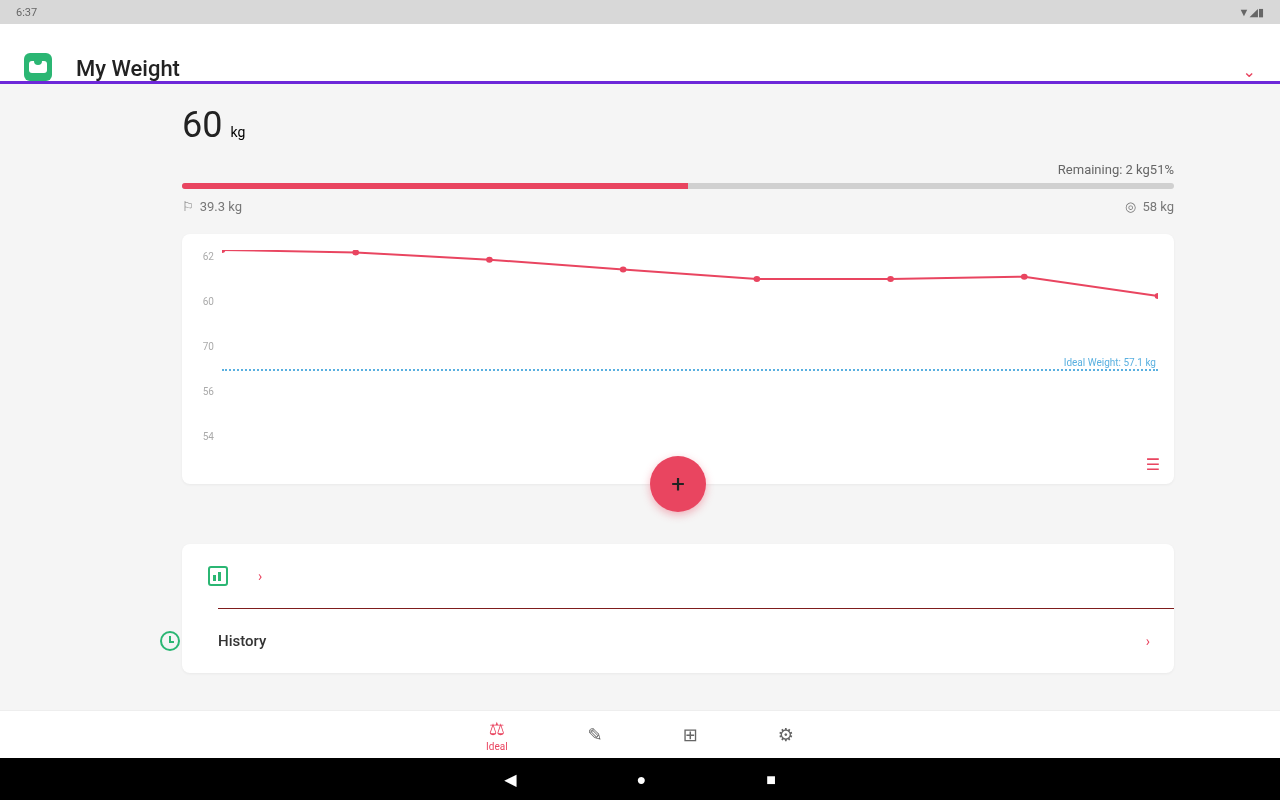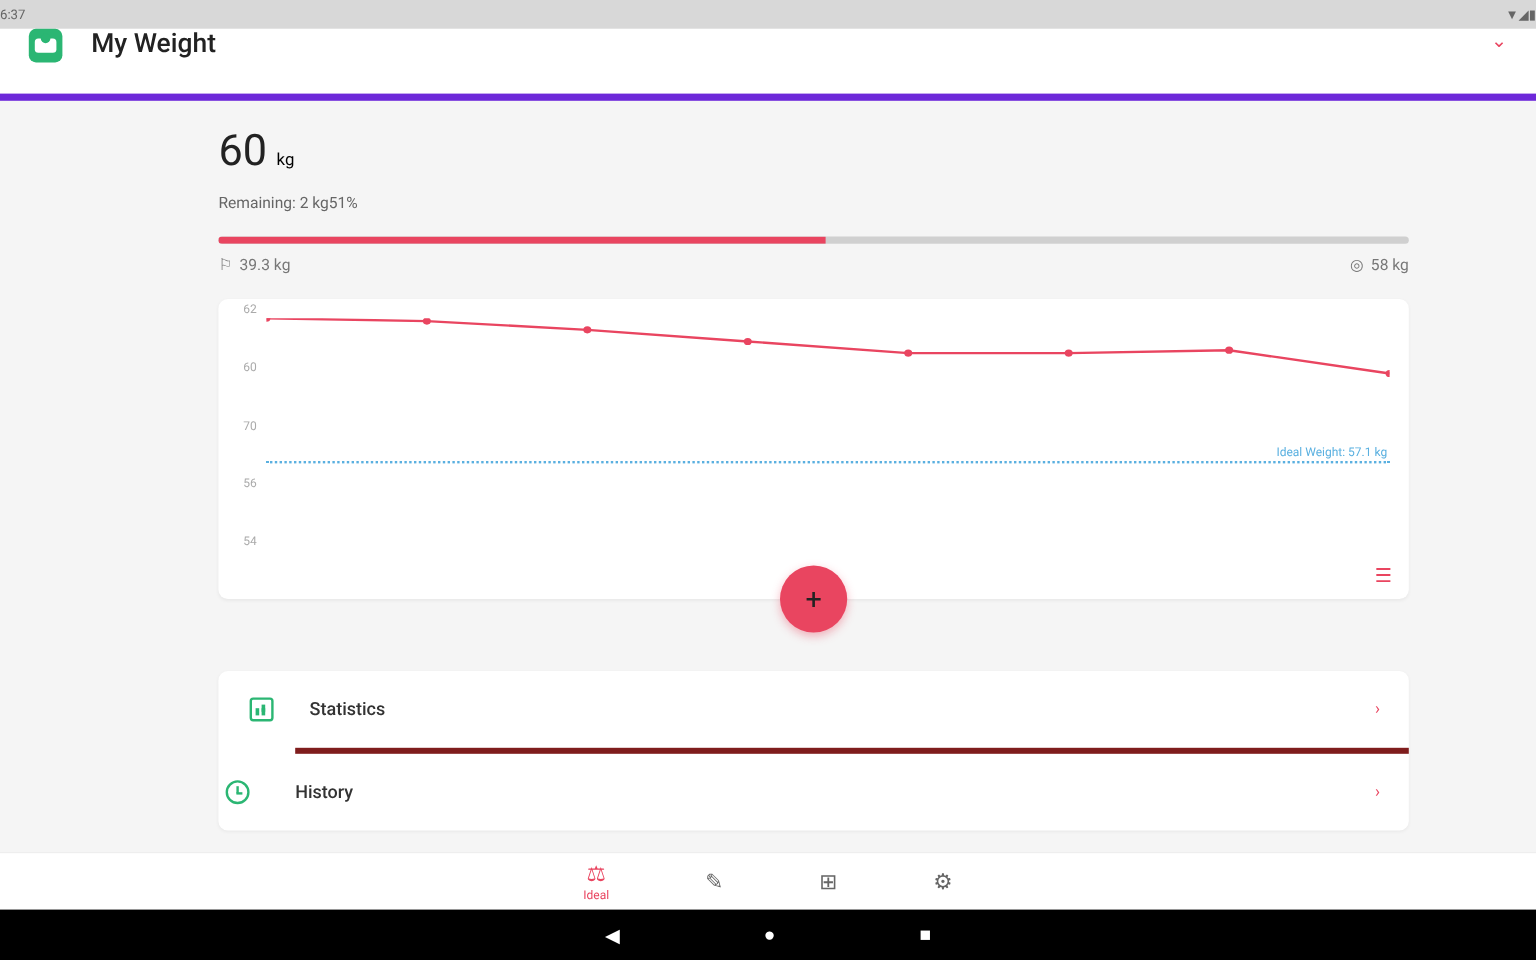--- a/index.html
+++ b/index.html
@@ -1,45 +1,45 @@
 <!DOCTYPE html>
 <html><head>
 <meta charset="utf-8">
 <style>
 *{margin:0;padding:0;box-sizing:border-box;font-family:-apple-system,BlinkMacSystemFont,'Segoe UI',Roboto,sans-serif}
 body{background:#f5f5f5;width:1280px;height:800px;overflow:hidden;position:relative}
-.status-bar{height:24px;background:#d8d8d8;display:flex;align-items:center;justify-content:space-between;padding:0 0;font-size:11px;color:#666}
+.status-bar{height:24px;background:#d8d8d8;display:flex;align-items:center;justify-content:space-between;padding:0 16px;font-size:11px;color:#666}
 .status-right{display:flex;gap:4px;align-items:center}
-.header{height:60px;background:#fff;display:flex;align-items:flex-start;padding:0 24px;border-bottom:6px solid #6d28d9}
+.header{height:60px;background:#fff;display:flex;align-items:flex-end;padding:0 24px;border-bottom:3px solid #6d28d9}
 .app-icon{width:28px;height:28px;background:#2bb673;border-radius:6px;margin-right:24px;position:relative}
 .app-icon::after{content:'';position:absolute;left:5px;top:8px;width:18px;height:12px;background:#fff;border-radius:3px}
 .app-icon::before{content:'';position:absolute;left:10px;top:4px;width:8px;height:8px;background:#2bb673;border-radius:50%;z-index:1}
 .header-title{font-size:22px;font-weight:500;color:#222}
 .header-menu{margin-left:auto;color:#e94560;font-size:16px}
 .content{padding:20px 106px 0 182px;height:calc(100% - 84px - 48px - 42px);overflow:auto}
 .weight-value{display:flex;align-items:baseline;gap:8px;margin-bottom:16px}
 .weight-num{font-size:36px;font-weight:400;color:#222}
 .weight-unit{font-size:14px;color:#000000}
-.progress-row{display:flex;justify-content:flex-start;font-size:13px;color:#666;margin-bottom:20px}
+.progress-row{display:flex;justify-content:flex-end;font-size:13px;color:#666;margin-bottom:6px}
 .progress-bar{height:6px;background:#d0d0d0;border-radius:3px;overflow:hidden;margin-bottom:10px}
 .progress-fill{height:100%;background:#e94560;width:51%}
 .flags-row{display:flex;justify-content:space-between;font-size:13px;color:#777;margin-bottom:20px}
 .flags-row span{display:flex;align-items:center;gap:6px}
 .card{background:#fff;border-radius:8px;box-shadow:0 1px 3px rgba(0,0,0,.05);padding:16px;margin-bottom:20px;position:relative}
 .chart-card{height:250px;position:relative;margin-bottom:60px}
 .chart-area{position:absolute;left:40px;right:16px;top:16px;bottom:40px}
-.y-labels{position:absolute;left:8px;top:3px;bottom:40px;width:24px;display:flex;flex-direction:column;justify-content:space-between;font-size:10px;color:#aaa;text-align:right}
+.y-labels{position:absolute;left:8px;top:16px;bottom:40px;width:24px;display:flex;flex-direction:column;justify-content:space-between;font-size:10px;color:#aaa;text-align:right}
 .y-label{height:14px;line-height:14px}
 .ideal-line{position:absolute;left:40px;right:16px;border-top:2px dotted #5ab0e0;top:130px}
 .ideal-label{position:absolute;right:18px;top:118px;font-size:10px;color:#5ab0e0}
 .chart-settings{position:absolute;right:14px;bottom:10px;color:#e94560;font-size:16px}
 .fab{position:absolute;left:50%;bottom:-28px;transform:translateX(-50%);width:56px;height:56px;border-radius:50%;background:#e94560;color:#222;font-size:24px;display:flex;align-items:center;justify-content:center;box-shadow:0 3px 8px rgba(233,69,96,.4);cursor:pointer}
 .list-card{padding:0}
 .list-item{display:flex;align-items:center;padding:20px 24px;cursor:pointer}
-.list-item+.list-item{border-top:5px solid #7f1d1d;margin-left:64px;padding-left:0;margin-right:0}
+.list-item+.list-item{border-top:1px solid #7f1d1d;margin-left:36px;padding-left:0;margin-right:0}
 .list-item+.list-item .list-icon{margin-left:-60px;margin-right:36px}
 .list-icon{width:24px;height:24px;margin-right:28px;display:flex;align-items:center;justify-content:center}
 .list-label{font-size:15px;font-weight:500;color:#333;flex:1}
 .list-chevron{color:#e94560;font-size:14px}
 .bottom-nav{position:absolute;bottom:42px;left:0;right:0;height:48px;background:#fff;display:flex;align-items:center;justify-content:center;gap:80px;border-top:1px solid #eee}
 .nav-item{display:flex;flex-direction:column;align-items:center;gap:2px;color:#666;cursor:pointer}
 .nav-item.active{color:#e94560}
 .nav-label{font-size:10px}
 .nav-icon{font-size:18px}
 .sys-nav{position:absolute;bottom:0;left:0;right:0;height:42px;background:#000;display:flex;align-items:center;justify-content:center;gap:120px;color:#fff}
@@ -115,21 +115,20 @@
     <div class="fab">
       <span>+</span>
     </div>
   </div>
 
   <div class="card list-card">
     <div class="list-item">
       <div class="list-icon">
           <div class="icon-stats"></div>
         </div>
-      <div class="list-label">Statistics</div>
       <div class="list-chevron">›</div>
     </div>
     <div class="list-item">
       <div class="list-icon">
           <div class="icon-history"></div>
         </div>
       <div class="list-label">History</div>
       <div class="list-chevron">›</div>
     </div>
   </div>

